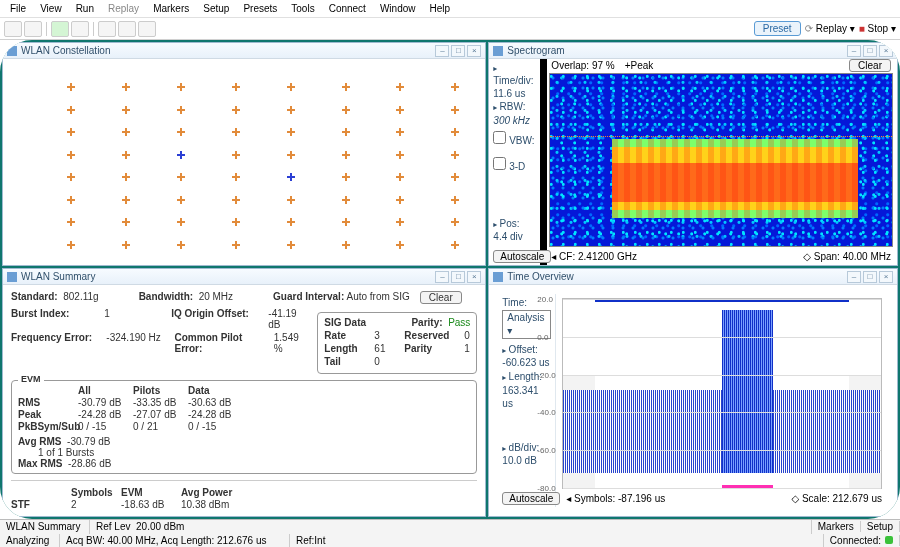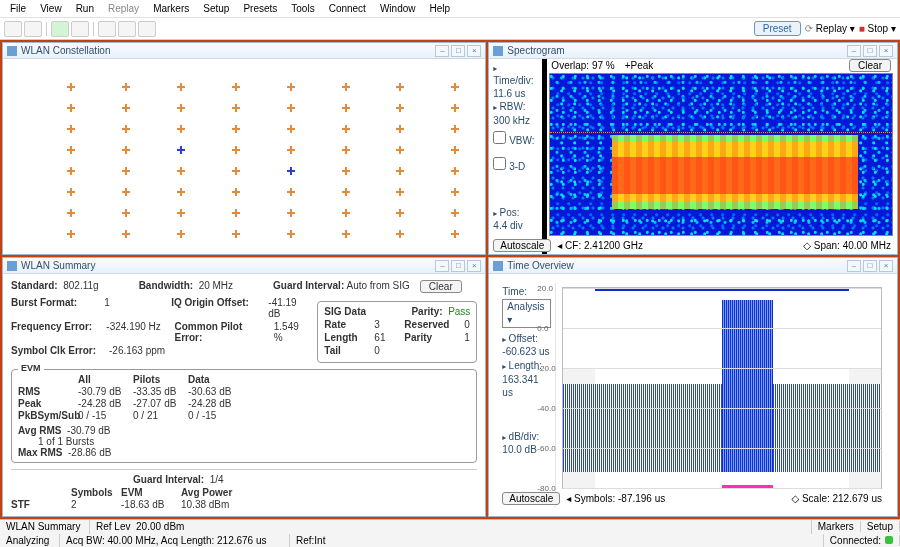--- a/index.html
+++ b/index.html
@@ -4,21 +4,21 @@
 <style>
 * { margin: 0; padding: 0; box-sizing: border-box; font-family: "Segoe UI", Tahoma, sans-serif; font-size: 10px; }
 body { background: #fff; width: 900px; height: 547px; overflow: hidden; display: flex; flex-direction: column; }
 .menubar { display: flex; gap: 2px; padding: 2px 4px; background: #fff; border-bottom: 1px solid #e0e0e0; height: 18px; }
 .menubar span { padding: 1px 6px; cursor: default; }
 .toolbar { display: flex; align-items: center; padding: 2px 4px; border-bottom: 1px solid #d0d0d0; height: 22px; gap: 2px; }
 .toolbtn { width: 18px; height: 16px; border: 1px solid #ccc; background: #f5f5f5; border-radius: 2px; }
 .toolsep { width: 1px; height: 14px; background: #ccc; margin: 0 2px; }
 .tool-right { margin-left: auto; display: flex; gap: 4px; align-items: center; }
 .pill { border: 1px solid #5a9bd5; border-radius: 3px; padding: 1px 8px; background: #eaf3fb; color: #2968a3; }
-.panels { flex: 1; display: grid; grid-template-columns: 1fr 1fr; grid-template-rows: 1fr 1fr; gap: 2px; padding: 2px; background: #c2410c; overflow: hidden; }
+.panels { flex: 1; display: grid; grid-template-columns: 1fr 1fr; grid-template-rows: 1fr 1fr; gap: 2px; padding: 2px; background: #0f766e; overflow: hidden; border-radius: 32px; }
 .panel { background: #fff; border: 1px solid #9fbad0; display: flex; flex-direction: column; }
 .panel-head { display: flex; align-items: center; background: linear-gradient(#f7fbff,#e8f1fa); border-bottom: 1px solid #cfdae4; padding: 1px 4px; height: 16px; }
 .panel-head .ico { width: 10px; height: 10px; background: #6a9ed4; margin-right: 4px; }
 .panel-head .title { color: #31506b; }
 .panel-head .ctrls { margin-left: auto; display: flex; gap: 2px; }
 .wbtn { width: 14px; height: 12px; border: 1px solid #b7c9d9; background: #f3f8fc; font-size: 8px; line-height: 10px; text-align: center; color: #5a7a96; }
 .panel-body { flex: 1; position: relative; overflow: hidden; padding: 4px; }
 
 .const { position: relative; width: 100%; height: 100%; background: #fff; }
 .cgrid { position: absolute; inset: 20px 30px 20px 60px; }
@@ -32,21 +32,21 @@
 .summary .row { display: flex; gap: 10px; margin-bottom: 2px; }
 .summary b { font-weight: bold; }
 .groupbox { border: 1px solid #999; border-radius: 4px; padding: 4px 6px; margin-top: 4px; position: relative; }
 .grouplabel { position: absolute; top: -7px; left: 6px; background: #fff; padding: 0 3px; font-weight: bold; font-size: 9px; }
 .tbl { display: grid; grid-template-columns: 60px 55px 55px 55px; row-gap: 1px; }
 .tbl span { white-space: nowrap; }
 .th { font-weight: bold; }
 .btn-clear { float: right; border: 1px solid #888; border-radius: 3px; padding: 0 8px; background: #f4f4f4; }
 
 .spectro { position: relative; width: 100%; height: 100%; }
-.spectro-side { position: absolute; left: 0; top: 0; width: 58px; height: 100%; padding: 2px 4px; color: #2c4d6b; border-right: 5px solid #000000; line-height: 1.3; }
+.spectro-side { position: absolute; left: 0; top: 0; width: 58px; height: 100%; padding: 2px 4px; color: #2c4d6b; border-right: 7px solid #000000; line-height: 1.3; }
 .label-triangle { color: #2c4d6b; font-size: 8px; }
 .spectro-canvas { position: absolute; left: 60px; right: 4px; top: 14px; bottom: 18px; background: #0518d8; overflow: hidden; border: 1px solid #888; }
 .noise { position: absolute; inset: 0; background:
   radial-gradient(circle at 10% 20%, #00e5ff 1px, transparent 2px),
   radial-gradient(circle at 30% 40%, #0080ff 1px, transparent 2px),
   radial-gradient(circle at 50% 60%, #00c8ff 1px, transparent 2px),
   radial-gradient(circle at 70% 80%, #006aff 1px, transparent 2px),
   radial-gradient(circle at 90% 30%, #00e5ff 1px, transparent 2px);
   background-size: 12px 12px, 10px 10px, 14px 14px, 11px 11px, 13px 13px; }
 .burst { position: absolute; left: 18%; right: 10%; top: 38%; height: 46%;
@@ -207,41 +207,41 @@
         <div class="wbtn">□</div>
         <div class="wbtn">×</div>
       </div>
     </div>
     <div class="panel-body" style="padding:0">
       <div class="spectro">
         <div class="spectro-side">
           <div><span class="label-triangle">▸ </span><span>Time/div:</span></div>
           <div>11.6 us</div>
           <div><span class="label-triangle">▸ </span><span>RBW:</span></div>
-          <div style="">300 kHz</div>
+          <div style="font-style:italic">300 kHz</div>
           <div style="margin-top:4px"><input type="checkbox" style=""> <span>VBW:</span></div>
           <div style="margin-top:10px"><input type="checkbox" style=""> <span>3-D</span></div>
           <div style="position:absolute;bottom:22px;left:4px">
             <div><span class="label-triangle">▸ </span><span>Pos:</span></div>
             <div>4.4 div</div>
           </div>
         </div>
         <div class="spectro-top">
           <span>Overlap: 97 %</span>
           <span>+Peak</span>
           <span class="btn-clear" style="margin-left:auto">Clear</span>
         </div>
         <div class="spectro-canvas">
           <div class="noise"></div>
           <div class="burst"></div>
           <div class="sline"></div>
         </div>
         <div class="spectro-bot">
           <span class="autoscale">Autoscale</span>
-          <span style="margin-left:6px">◂ <span>CF:</span> <span>2.41200 GHz</span></span>
+          <span style="">◂ <span>CF:</span> <span>2.41200 GHz</span></span>
           <span style="margin-left:auto">◇ <span>Span:</span> <span>40.00 MHz</span></span>
         </div>
       </div>
     </div>
   </div>
 
   <div class="panel">
     <div class="panel-head">
       <div class="ico"></div>
       <span class="title">WLAN Summary</span>
@@ -254,34 +254,30 @@
     <div class="panel-body summary">
       <div class="row">
         <span><b>Standard:</b>&nbsp;&nbsp;<span>802.11g</span></span>
         <span style="margin-left:30px"><b>Bandwidth:</b>&nbsp;&nbsp;<span>20 MHz</span></span>
         <span style="margin-left:30px"><b>Guard Interval:</b> <span>Auto from SIG</span></span>
         <span class="btn-clear">Clear</span>
       </div>
       <div style="display:flex;gap:8px;margin-top:4px">
         <div style="flex:1">
           <div class="row">
-              <span style="width:88px"><b>Burst Format:</b></span>
+              <span style="width:88px"><b>Burst Index:</b></span>
               <span style="width:60px">1</span>
               <span style="width:92px"><b>IQ Origin Offset:</b></span>
               <span>-41.19 dB</span>
             </div>
           <div class="row">
               <span style="width:88px"><b>Frequency Error:</b></span>
               <span style="width:60px">-324.190 Hz</span>
               <span style="width:92px"><b>Common Pilot Error:</b></span>
               <span>1.549 %</span>
-            </div>
-          <div class="row">
-              <span style="width:88px"><b>Symbol Clk Error:</b></span>
-              <span>-26.163 ppm</span>
             </div>
         </div>
         <div class="groupbox" style="width:160px">
           <div class="row">
               <b>SIG Data</b>
               <span style="margin-left:auto"><b>Parity:</b>&nbsp;&nbsp;<span class="pass">Pass</span></span>
             </div>
           <div class="row">
               <span style="width:40px"><b>Rate</b></span>
               <span style="width:20px">3</span>
@@ -318,24 +314,20 @@
           <span class="th">PkBSym/Sub</span>
             <span>0   /  -15</span>
             <span>0   /   21</span>
             <span>0   /  -15</span>
         </div>
         <div style="margin-top:4px"><b>Avg RMS</b>&nbsp;&nbsp;<span>-30.79 dB</span></div>
         <div style="margin-left:20px">1  of  1   Bursts</div>
         <div><b>Max RMS</b>&nbsp;&nbsp;<span>-28.86 dB</span></div>
       </div>
       <div style="border-top:1px solid #ccc;margin-top:6px;padding-top:4px">
-        <div class="row">
-            <span></span>
-            <span style="margin-left:112px"><b>Guard Interval:</b>&nbsp;&nbsp;<span>1/4</span></span>
-          </div>
         <div class="tbl" style="grid-template-columns:60px 50px 60px 60px;margin-top:2px">
           <span></span>
             <span class="th">Symbols</span>
             <span class="th">EVM</span>
             <span class="th">Avg Power</span>
           <span class="th">STF</span>
             <span>2</span>
             <span>-18.63 dB</span>
             <span>10.38 dBm</span>
         </div>

